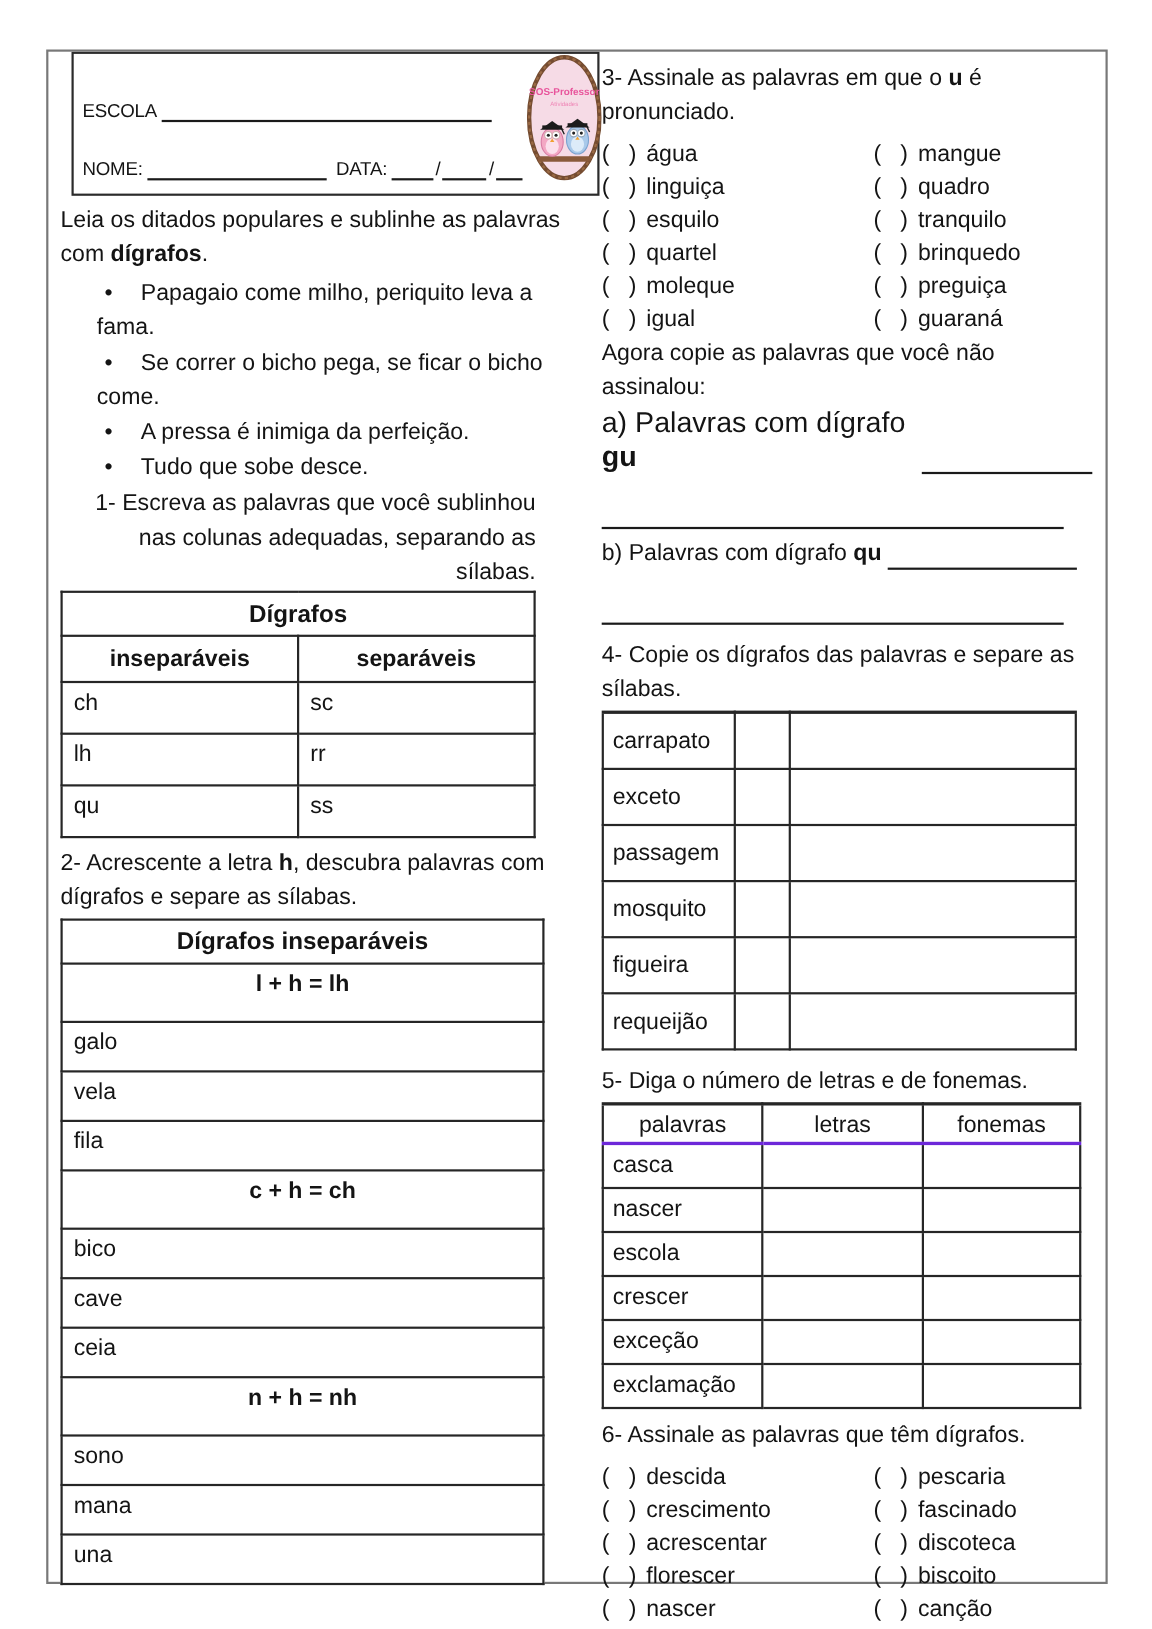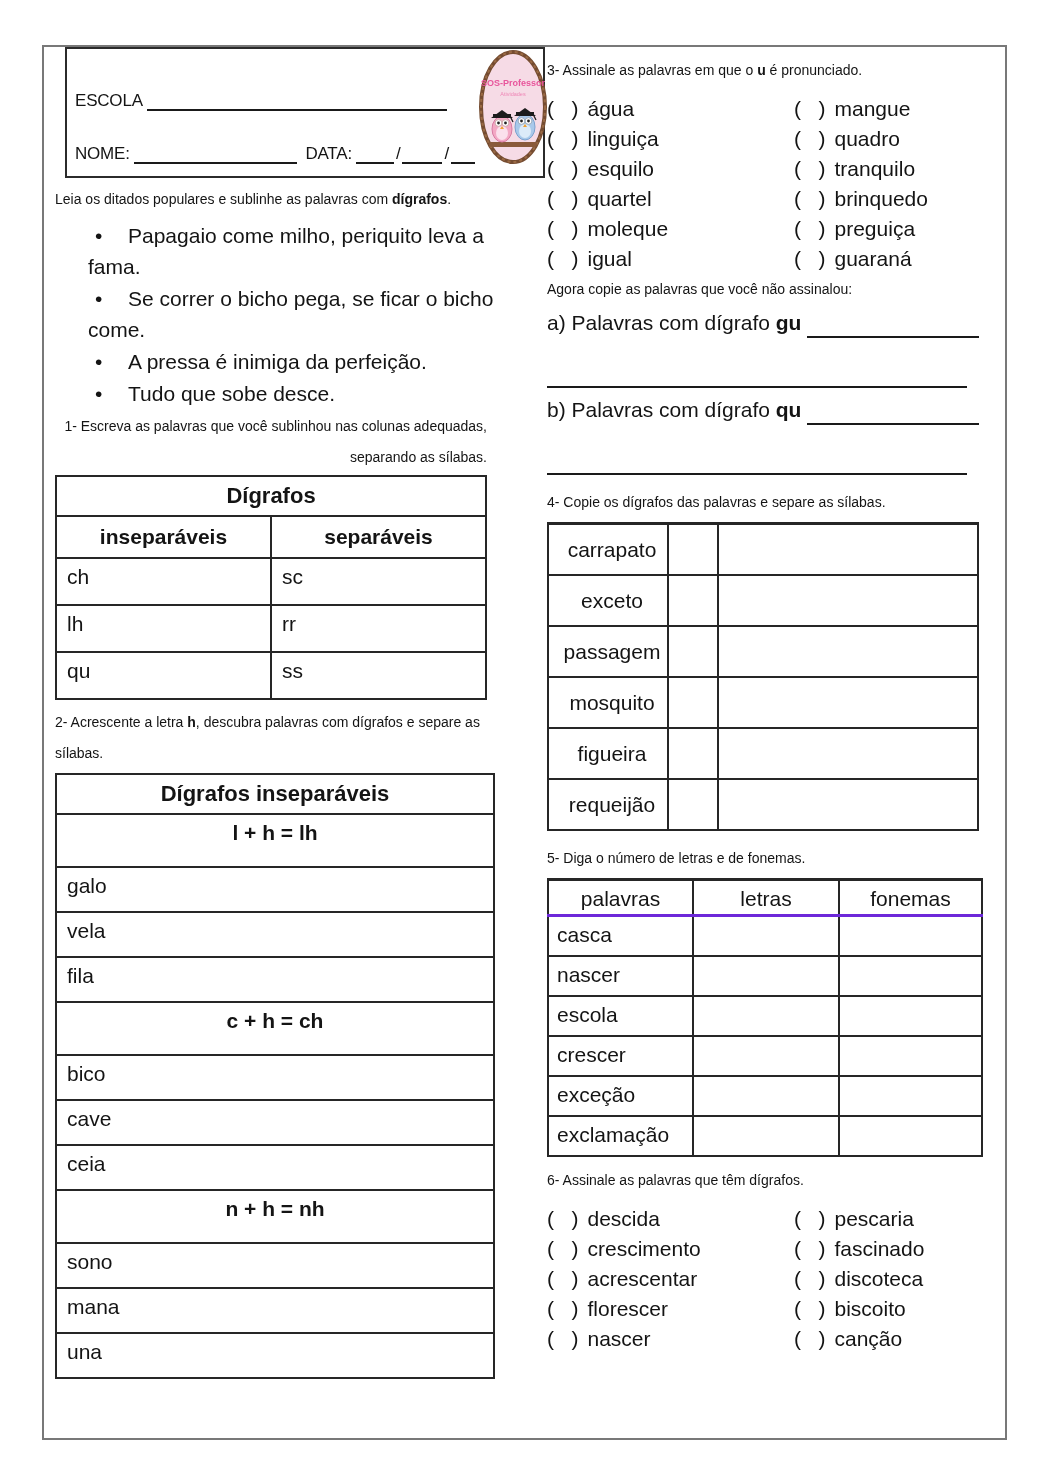--- a/index.html
+++ b/index.html
@@ -16,21 +16,21 @@
   .hdr-nome{left:8px;top:93px;width:400px;}
   .hdr-label{white-space:nowrap;padding-right:4px;}
   .wline{border-bottom:2px solid #1a1a1a;height:20px;}
   .grow{flex:1;}
   .dblank1{width:38px;} .dblank2{width:40px;} .dblank3{width:24px;}
   .slash{padding:0 2px;}
   .logo{position:absolute;left:412px;top:1px;}
   
   .col-left{position:absolute;left:55px;top:184px;width:468px;}
   .col-right{position:absolute;left:547px;top:55px;width:446px;}
-  p{margin:0;font-size:14px;line-height:31px;}
+  p{margin:0;font-size:21px;line-height:31px;}
   .b{font-weight:bold;}
   .intro-p{width:460px;margin-bottom:5px;}
   .ex1-title{width:432px;text-align:right;}
   .ex2-title{width:445px;margin-top:7px;}
   
   .blist{margin:0 0 2px 0;padding:0;list-style:none;}
   .blist li{position:relative;width:410px;padding-left:33px;text-indent:40px;font-size:21px;line-height:31px;margin:1px 0;}
   .blist li .dot{position:absolute;left:40px;top:0;text-indent:0;font-size:21px;}
   
   table{border-collapse:collapse;table-layout:fixed;background:#fff;}
@@ -40,21 +40,21 @@
   .t-word{padding:6px 0 6px 10px;}
   
   .t1{width:432px;margin-top:2px;}
   .t1 .t-word{height:33px;}
   
   .t2{width:440px;margin-top:4px;}
   .t-formula{font-weight:bold;text-align:center;height:44px;padding-top:6px;}
   .t2 .t-word{height:31px;}
   
   .t4{width:432px;margin-top:4px;border-top:3px solid #262626;}
-  .t4 td{height:30px;padding-top:13px;text-align:center;}
+  .t4 td{height:30px;padding-top:13px;}
   .t4 .t-word{padding-left:8px;}
   
   .t5{width:436px;margin-top:4px;border-top:3px solid #262626;}
   .t5 td{height:26px;padding-top:6px;text-align:center;}
   .t5 td.t-hd{border-bottom:3px solid #6d28d9;}
   .t5 .t-word{text-align:left;padding-left:8px;}
   
   .cb-grid{display:grid;grid-template-columns:247px 1fr;margin-top:8px;}
   .cb-item{font-size:21px;line-height:30px;white-space:nowrap;}
   .cb{white-space:pre;margin-right:9px;}
@@ -220,21 +220,21 @@
       <div class="cb-item"><span class="cb">(   )</span><span>brinquedo</span></div>
       <div class="cb-item"><span class="cb">(   )</span><span>moleque</span></div>
       <div class="cb-item"><span class="cb">(   )</span><span>preguiça</span></div>
       <div class="cb-item"><span class="cb">(   )</span><span>igual</span></div>
       <div class="cb-item"><span class="cb">(   )</span><span>guaraná</span></div>
     </div>
 
     <p>Agora copie as palavras que você não assinalou:</p>
 
     <div class="a-row">
-      <span style="font-size:21px;line-height:31px;"><span>a) Palavras com dígrafo </span><span class="b">gu</span></span>
+      <span style="font-size:26px;line-height:31px;"><span>a) Palavras com dígrafo </span><span class="b">gu</span></span>
       <span class="inline-blank"></span>
     </div>
     <div class="write-line"></div>
 
     <div class="a-row">
       <span style="font-size:21px;line-height:31px;"><span>b) Palavras com dígrafo </span><span class="b">qu</span></span>
       <span class="inline-blank"></span>
     </div>
     <div class="write-line"></div>
 

